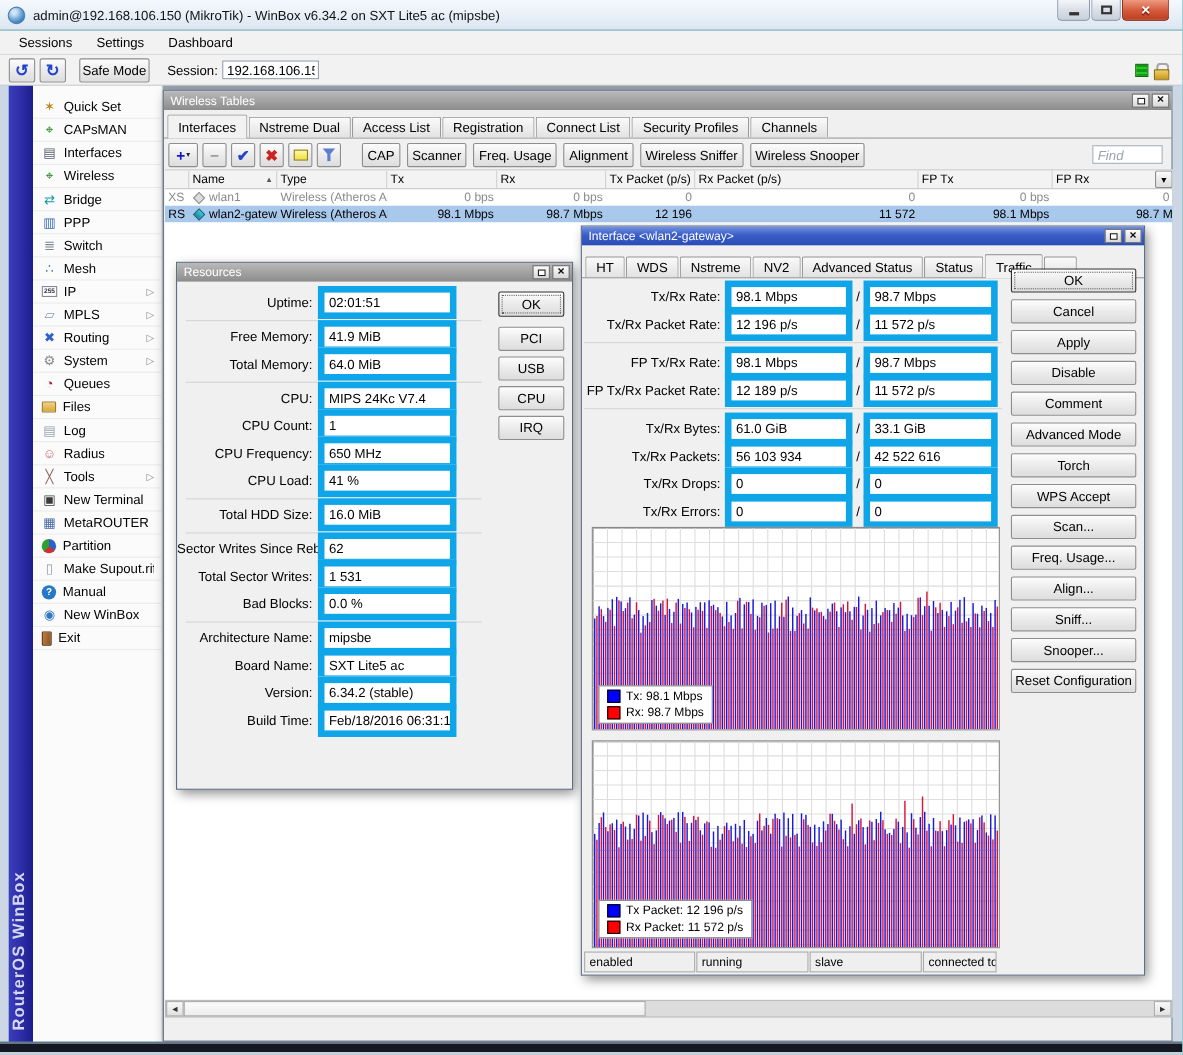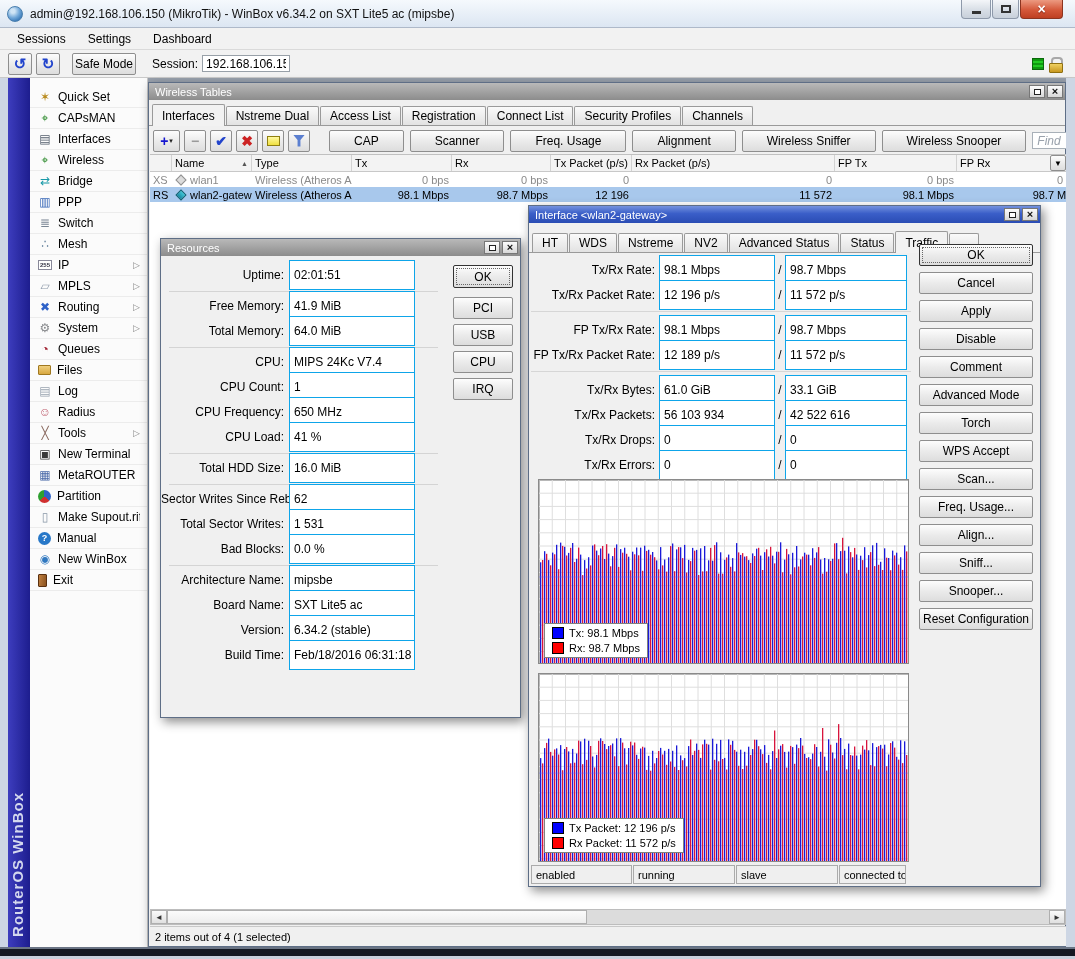--- a/index.html
+++ b/index.html
@@ -88,37 +88,37 @@
   .g-box-s{width:7px;height:6px;border:1px solid #222;background:#fff;}
   .g-x-s{color:#111;font-size:11px;font-weight:bold;line-height:11px;}
 
   .tabbar{position:absolute;display:flex;align-items:flex-end;padding-left:3px;
     border-bottom:1px solid #9A9A9A;}
   .tab{height:19px;line-height:18px;padding:0 9px;font-size:12px;white-space:nowrap;
     background:linear-gradient(#FAFAFA,#E2E2E2);border:1px solid #9A9A9A;border-bottom:none;
     border-radius:2px 2px 0 0;margin-right:1px;}
   .tab.active{background:#F2F2F2;height:22px;line-height:22px;margin-bottom:-1px;}
 
-  .tbox{background:#fff;border:1px solid #0ea5e9;font-size:12px;display:flex;
+  .tbox{background:#fff;border:6px solid #0ea5e9;font-size:12px;display:flex;
     align-items:center;padding:0 4px;height:30px;white-space:nowrap;overflow:hidden;}
 
   
   #wt-win{left:148px;top:82px;width:918px;height:865px;}
   #wt-tabs{left:0;top:18px;width:916px;height:25px;}
   .wt-toolbar{position:absolute;left:0;top:45px;width:916px;height:25px;
     display:flex;align-items:center;padding:0 4px;}
   .wt-toolbar .tbtn{width:22px;height:22px;margin-right:4px;}
   .wt-toolbar .tbtn.add{width:27px;}
   .tglyph{font-weight:bold;font-size:14px;line-height:14px;}
   .caret{font-size:7px;color:#222;margin-left:1px;}
   .note-icon{width:13px;height:10px;background:linear-gradient(#FFF9A0,#F0E040);
     border:1px solid #908010;}
   .funnel-icon{width:12px;height:12px;background:#5B7FD0;
     clip-path:polygon(0 0,100% 0,62% 45%,62% 100%,38% 100%,38% 45%);}
-  .btn.action{height:22px;padding:0 24px;margin-right:6px;white-space:nowrap;}
+  .btn.action{height:22px;padding:0 4px;margin-right:6px;white-space:nowrap;}
   .btn.action.first{margin-left:15px;}
   .find{margin-left:auto;margin-right:4px;width:64px;height:17px;border:1px solid #A8B0B8;
     font-size:12px;padding:0 4px;font-family:"Liberation Sans",sans-serif;}
   .find::placeholder{font-style:italic;color:#9AA2AC;}
 
   .wt-body{position:absolute;left:1px;top:71px;width:916px;height:755px;background:#fff;
     border-top:1px solid #C0C0C0;overflow:hidden;}
   .thead{position:absolute;left:0;top:0;height:17px;display:flex;width:940px;
     background:#F3F3F3;border-bottom:1px solid #C8C8C8;}
   .hcell{font-size:11px;padding:1px 3px;border-right:1px solid #D2D2D2;display:flex;
@@ -422,23 +422,20 @@
           <div class="tcell num" style="width: 81px;">12 196</div>
           <div class="tcell num" style="width: 203px;">11 572</div>
           <div class="tcell num" style="width: 122px;">98.1 Mbps</div>
           <div class="tcell num" style="width: 130px;">98.7 Mbps</div>
         </div>
       </div>
     <div class="hscroll">
       <div class="sarrow">◄</div>
       <div class="sthumb"></div>
       <div class="sarrow right">►</div>
-    </div>
-    <div class="wt-status">
-      <span>2 items out of 4 (1 selected)</span>
     </div>
   </div>
 
   <div class="win" id="res-win">
     <div class="win-title inactive">
       <span>Resources</span>
       <div class="win-btns">
         <div class="wbtn">
             <span class="g-box-s"></span>
           </div>

